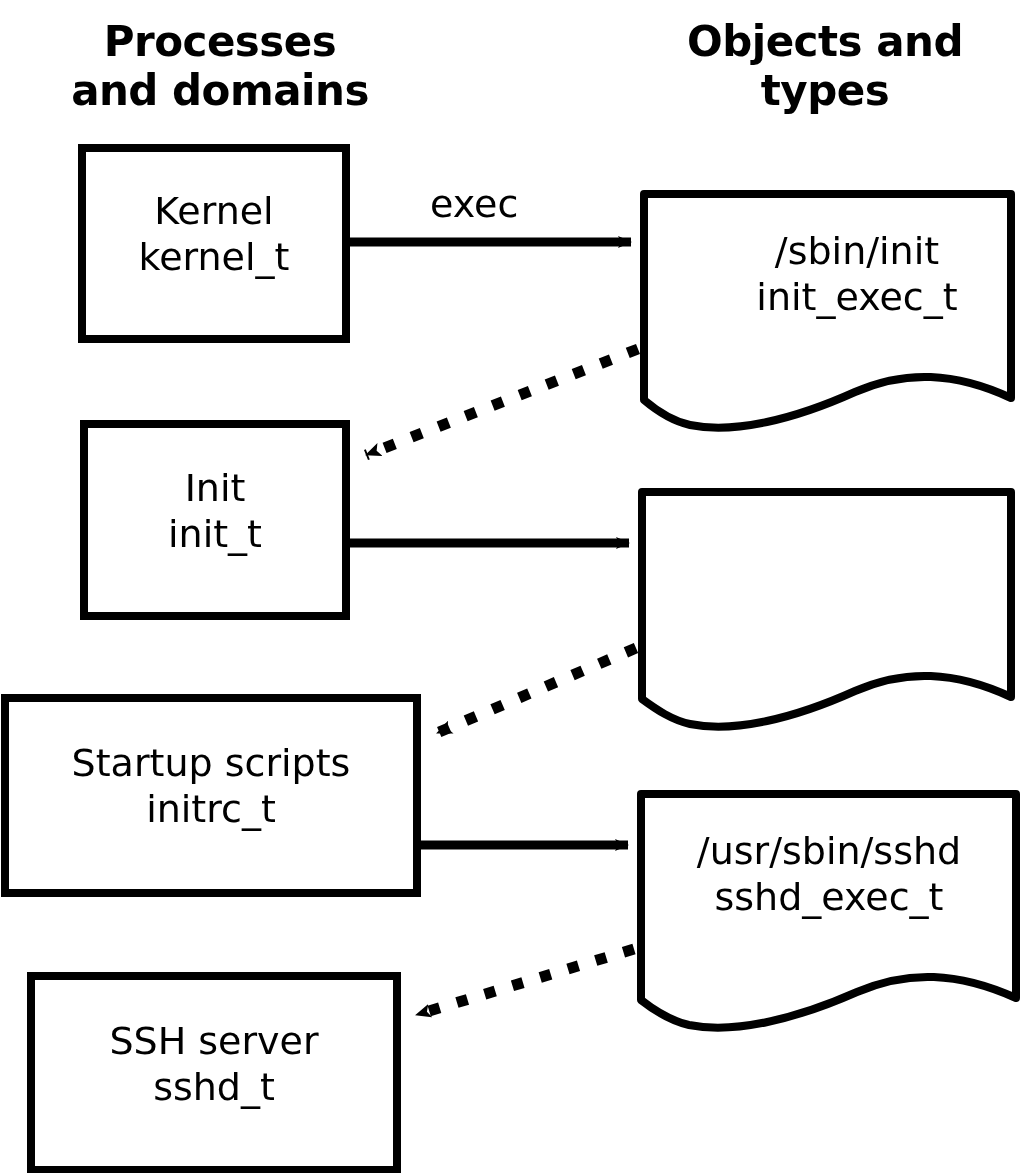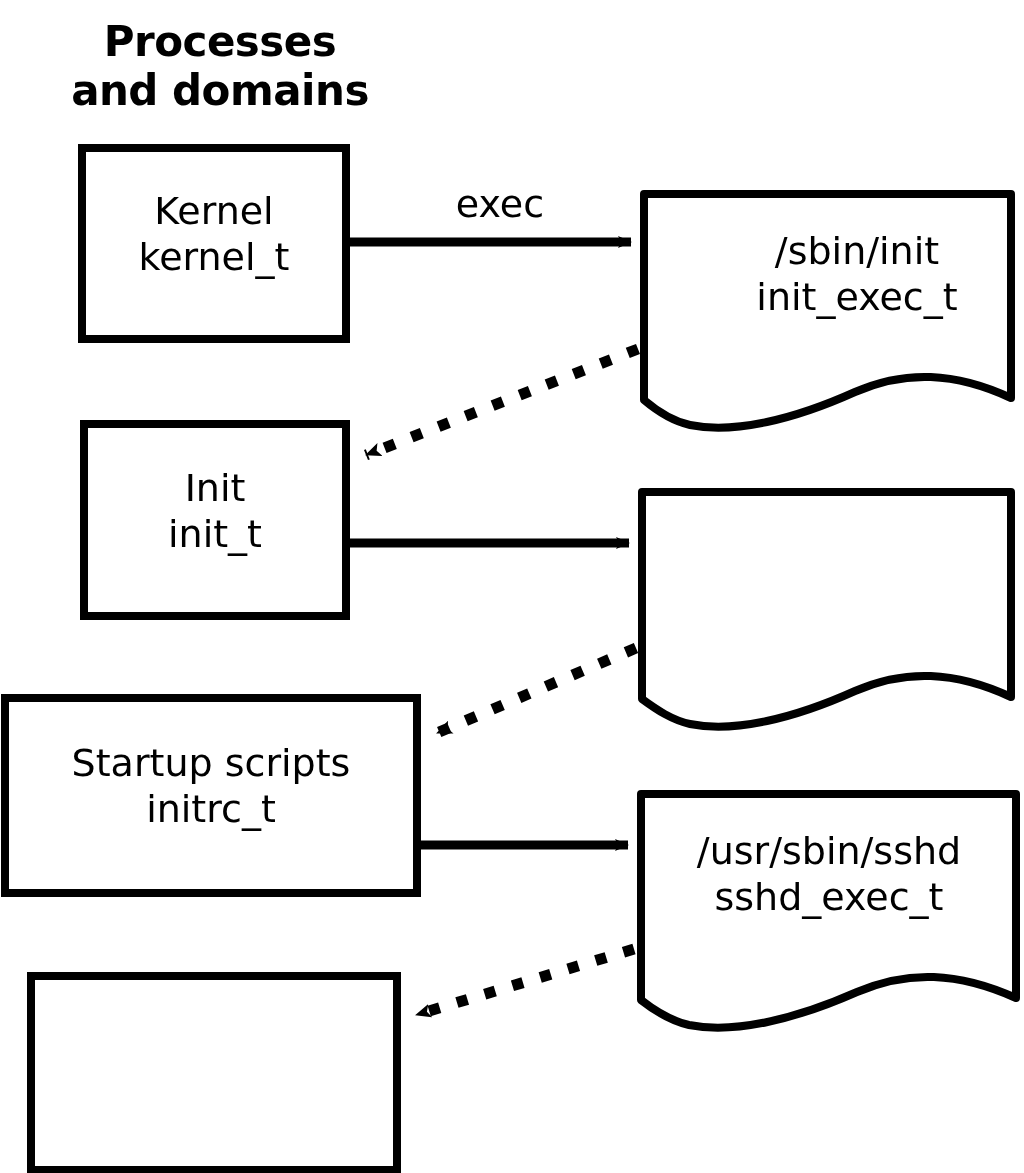--- a/index.html
+++ b/index.html
@@ -46,21 +46,21 @@
     text-align: center;
     font-size: 38px;
     line-height: 46px;
     white-space: pre-line;
     pointer-events: none;
   }
   .edge-label {
     position: absolute;
     font-size: 38px;
     line-height: 42px;
-    text-align: center;
+    text-align: left;
   }
 </style>
 </head>
 <body>
 
 <div id="diagram-root">
 
   <svg class="canvas" viewBox="0 0 1024 1173" xmlns="http://www.w3.org/2000/svg">
     <defs>
       <marker id="arrow-solid" markerWidth="14" markerHeight="12" refX="13" refY="6" orient="auto" markerUnits="userSpaceOnUse">
@@ -103,30 +103,34 @@
     <line x1="638" y1="349" x2="366" y2="455" stroke="#000000" stroke-width="11" stroke-linecap="butt" stroke-dasharray="11 18" marker-end="url(#arrow-dotted)"></line>
 
     <line x1="636" y1="648" x2="437" y2="733" stroke="#000000" stroke-width="11" stroke-linecap="butt" stroke-dasharray="11 18" marker-end="url(#arrow-dotted)"></line>
 
     <line x1="634" y1="949" x2="416" y2="1015" stroke="#000000" stroke-width="11" stroke-linecap="butt" stroke-dasharray="11 18" marker-end="url(#arrow-dotted)"></line>
   </svg>
 
   <div class="col-header" id="header-left">Processes
 and domains</div>
 
+  <div class="col-header" id="header-right">Objects and
+types</div>
 
   <div class="node-label" style="left:82px; top:188px; width:264px;">Kernel
 kernel_t</div>
 
   <div class="node-label" style="left:84px; top:465px; width:262px;">Init
 init_t</div>
 
   <div class="node-label" style="left:5px; top:740px; width:412px;">Startup scripts
 initrc_t</div>
 
+  <div class="node-label" style="left:31px; top:1018px; width:366px;">SSH server
+sshd_t</div>
 
   <div class="node-label" style="left:648px; top:228px; width:362px;margin-left:28px;">/sbin/init
 init_exec_t</div>
 
 
   <div class="node-label" style="left:645px; top:828px; width:368px;">/usr/sbin/sshd
 sshd_exec_t</div>
 
   <div class="edge-label" style="left:430px; top:183px; width:140px;">exec</div>
 

